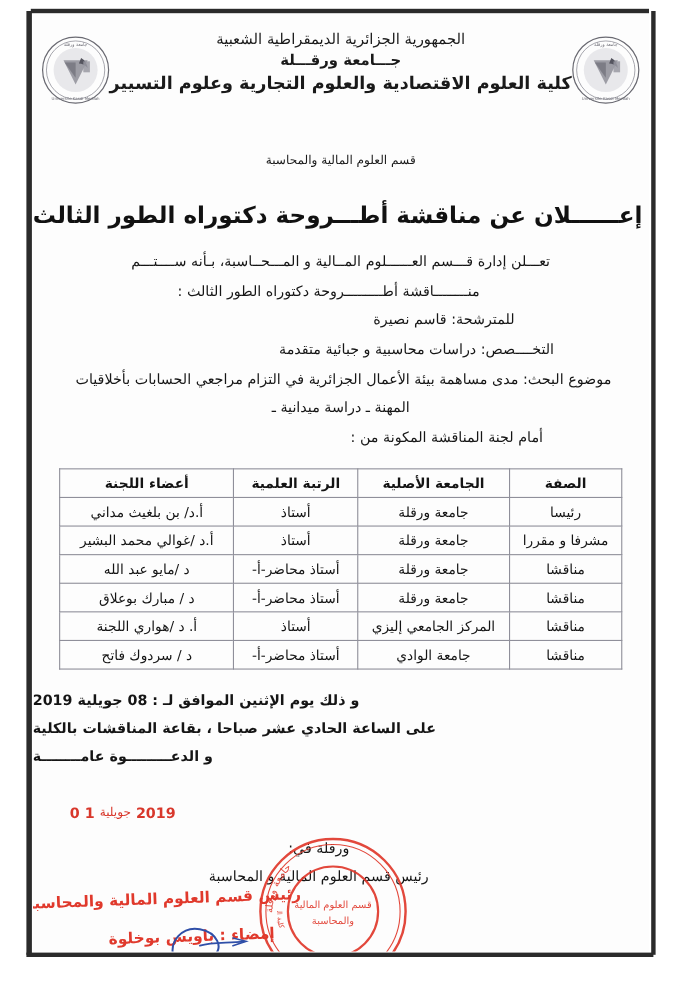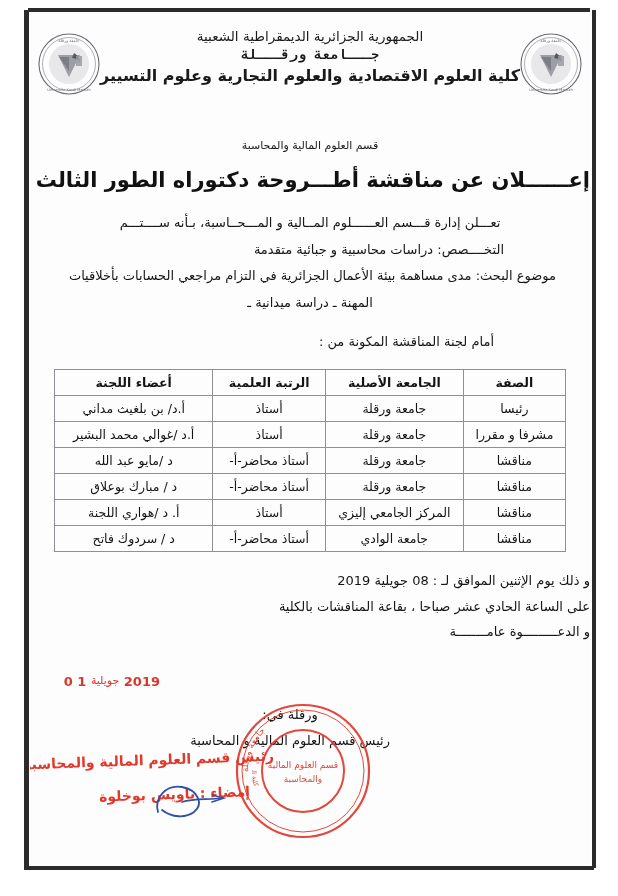--- a/index.html
+++ b/index.html
@@ -53,21 +53,21 @@
     text-align: center;
     line-height: 1.42;
   }
   .hline {
     font-size: 13.5px;
     color: #1a1a1a;
     font-family: "DejaVu Sans", "Liberation Sans", sans-serif;
     white-space: nowrap;
   }
   .hline.strong { font-weight: bold; letter-spacing: 0.2px; }
-  .hline.univ   { letter-spacing: 4.5px; font-weight: bold; font-family: Liberation Mono, monospace; }
+  .hline.univ   { letter-spacing: 4.5px; font-weight: bold; }
   .hline.faculty{ font-weight: bold; font-size: 16px; }
 
   
   .seal {
     position: absolute;
     top: 18px;
     width: 66px;
     height: 66px;
   }
   .seal-right { right: 6px; }
@@ -77,43 +77,43 @@
   
   .dept-line {
     text-align: center;
     font-size: 11px;
     color: #1a1a1a;
     margin-top: 6px;
   }
 
   
   .main-title {
-    text-align: right;
+    text-align: left;
     font-size: 21px;
     font-weight: bold;
     color: #111;
-    margin-top: 16px;
+    margin-top: 32px;
     letter-spacing: 0.3px;
   }
 
   
   .body-block {
     margin-top: 18px;
     padding: 0 26px 0 26px;
     color: #161616;
   }
   .b-row {
     font-size: 13px;
     line-height: 2.05;
     white-space: nowrap;
   }
   .b-row.center  { text-align: center; }
   .b-row.right   { text-align: right; }
   .b-row.pad-a   { padding-right: 22px; }
-  .b-row.pad-b   { padding-right: 70px; margin-top: 12px; }
+  .b-row.pad-b   { padding-right: 70px; }
   .b-row.pad-c   { padding-right: 96px; }
   .b-row.pad-d   { padding-right: 8px; }
   .b-row.pad-f   { padding-right: 60px; }
 
   
   .table-wrap {
     margin: 14px 24px 0 24px;
   }
   table.committee {
     width: 100%;
@@ -137,22 +137,23 @@
   }
   .col-name { width: 31%; }
   .col-rank { width: 22%; }
   .col-univ { width: 27%; }
   .col-role { width: 20%; }
   table.committee td.name-cell { text-align: center; }
 
   
   .footer-block {
     margin-top: 16px;
-    text-align: right;
+    text-align: left;
     color: #151515;
+    font-weight: bold;
   }
   .f-row {
     font-size: 13px;
     line-height: 1.95;
     white-space: nowrap;
   }
 
   
   .sign-zone {
     position: relative;
@@ -271,21 +272,26 @@
         <div class="hline faculty">كلية العلوم الاقتصادية والعلوم التجارية وعلوم التسيير</div>
       </div>
     </div>
 
     <div class="dept-line">قسم العلوم المالية والمحاسبة</div>
 
     <div class="main-title">إعــــــلان عن مناقشة أطـــروحة دكتوراه الطور الثالث</div>
 
     <div class="body-block">
       <div class="b-row center">تعـــلن إدارة قـــسم العــــــلوم المــالية و المـــحــاسبة، بـأنه ســــتـــم</div>
-
+      <div class="b-row center pad-a">منــــــــاقشة أطـــــــــروحة دكتوراه الطور الثالث :</div>
+
+      <div class="b-row right pad-c">
+        <span>للمترشحة:</span>
+        <span>قاسم نصيرة</span>
+      </div>
 
       <div class="b-row right pad-f">
         <span>التخــــصص:</span>
         <span>دراسات محاسبية و جبائية متقدمة</span>
       </div>
 
       <div class="b-row right pad-d">
         <span>موضوع البحث:</span>
         <span>مدى مساهمة بيئة الأعمال الجزائرية في التزام مراجعي الحسابات بأخلاقيات</span>
       </div>

